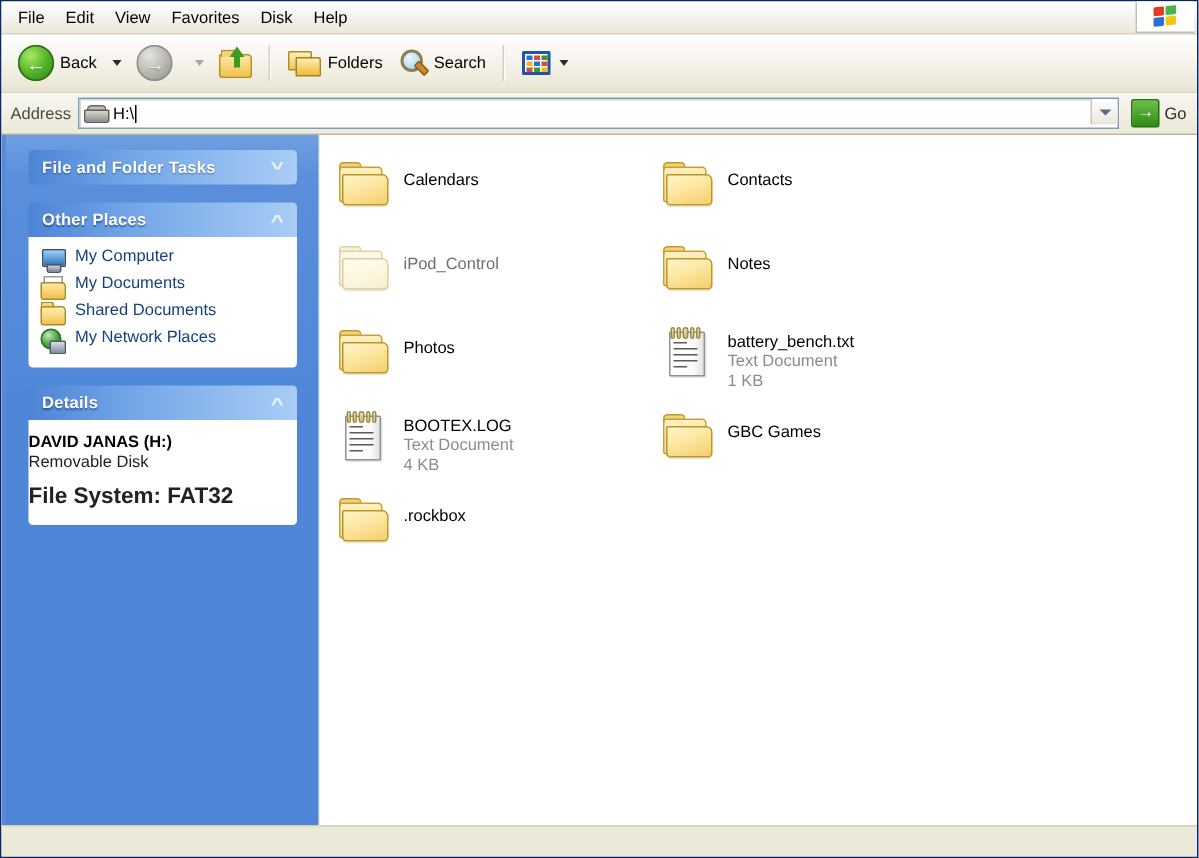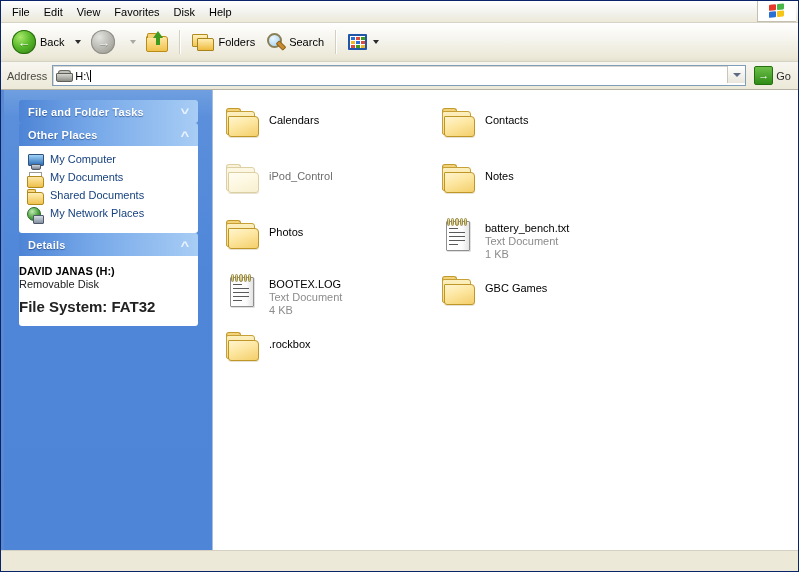--- a/index.html
+++ b/index.html
@@ -117,21 +117,21 @@
     width:212px;min-width:212px;
     background:linear-gradient(to bottom,#6f9fe0 0%,#5b8fdb 6%,#4f86d8 40%,#4e85d7 100%);
     border-right:1px solid #a6bede;
     border-left:3px solid #5a8ad4;
     box-sizing:border-box;
     padding:10px 0 0 0;
     overflow:hidden;
     position:relative;
   }
   .sb-inner{padding:0 14px 0 15px;}
-  .panel{}
+  .panel{margin-bottom:12px;}
   .panel-head{
     height:23px;border-radius:3px 3px 0 0;
     background:linear-gradient(to right,#4d84d5 0%,#75a7e8 40%,#a8cdf5 100%);
     display:flex;align-items:center;justify-content:space-between;
     padding:0 7px 0 9px;box-sizing:border-box;
   }
   .panel-head.solo{border-radius:3px;}
   .panel-title{color:#ffffff;font-weight:bold;font-size:11px;text-shadow:0 1px 1px rgba(0,40,100,.5);letter-spacing:.2px;}
   .chevbtn{width:13px;height:13px;display:flex;align-items:center;justify-content:center;color:#e8f2ff;font-size:10px;line-height:8px;font-weight:bold;}
   .chevbtn span{display:block;transform:scaleX(1.5);}

